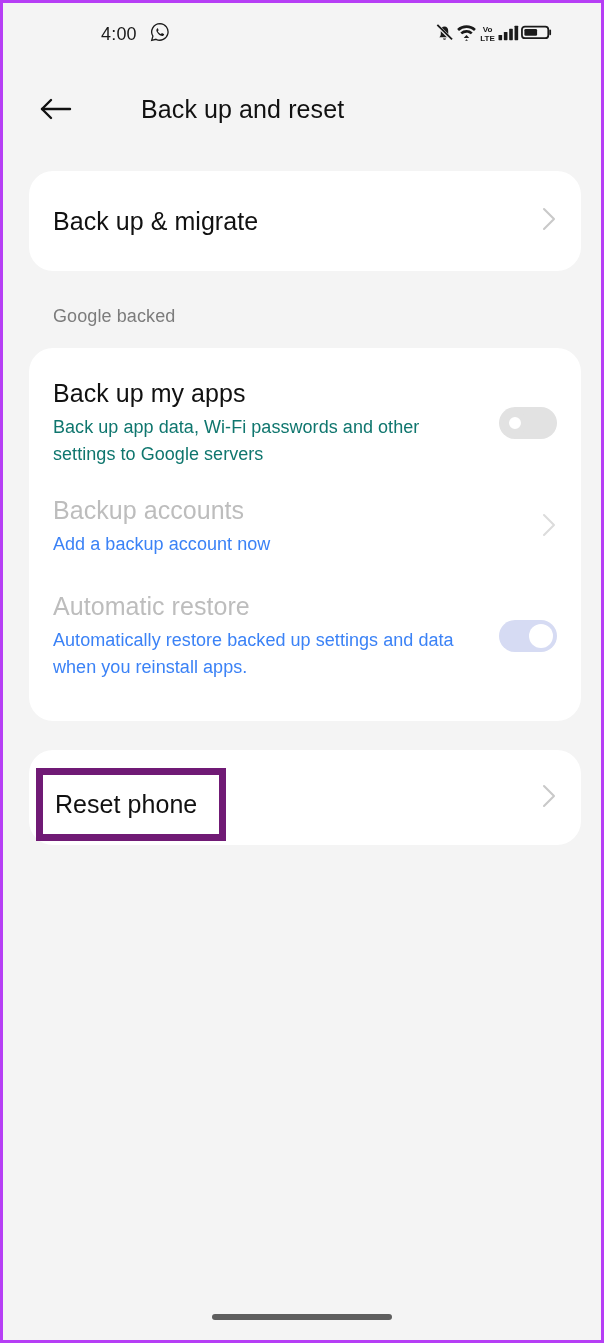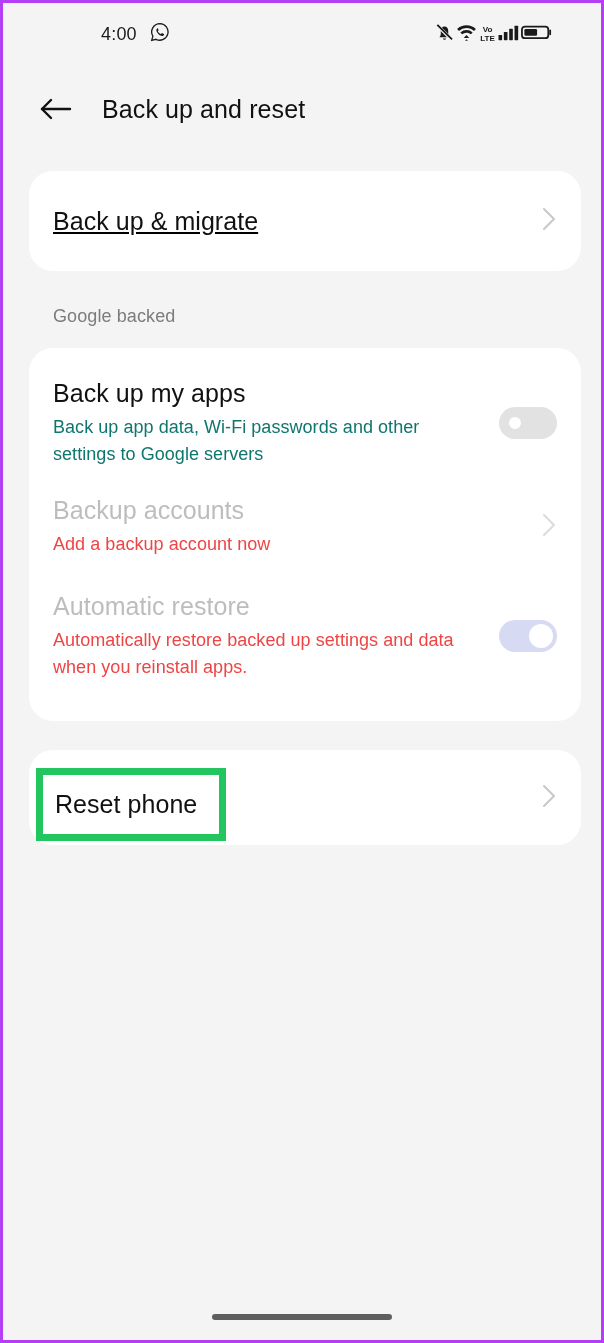--- a/index.html
+++ b/index.html
@@ -52,20 +52,21 @@
   .sb-icon { display: block; }
 
   
   #app-bar {
     position: absolute;
     top: 62px; left: 0; right: 0;
     height: 88px;
     display: flex;
     align-items: center;
     padding-left: 31px;
+    gap: 39px;
   }
   #back-button {
     width: 44px; height: 44px;
     display: flex;
     align-items: center;
     justify-content: center;
     cursor: pointer;
   }
   #page-title {
     font-size: 25px;
@@ -87,42 +88,41 @@
   #card-google  { top: 345px; height: 373px; }
   #card-reset   { top: 747px; height: 95px; }
 
   
   .row {
     position: relative;
     display: flex;
     align-items: center;
     padding: 0 24px 0 24px;
     height: 100%;
-    text-decoration: underline;
   }
   .row-texts { flex: 1; min-width: 0; }
 
   .row-title {
     font-size: 25px;
     font-weight: 400;
     color: #111111;
     letter-spacing: 0.05px;
   }
   .row-sub {
     font-size: 18px;
     font-weight: 400;
     color: #0f766e;
     line-height: 1.45;
     margin-top: 6px;
     letter-spacing: 0.05px;
   }
 
   
   .disabled .row-title { color: #bdbdbd; }
-  .disabled .row-sub   { color: #ef4444; }
+  .disabled .row-sub   { color: #3b82f6; }
   .disabled .chev path { stroke: #dcdcdc; }
 
   .chev { flex: 0 0 auto; margin-left: 12px; }
 
   
   .section-label {
     position: absolute;
     left: 50px;
     top: 303px;
     font-size: 18px;
@@ -175,21 +175,21 @@
     align-items: center;
     height: 100%;
     padding: 0 24px;
   }
   #reset-highlight {
     position: absolute;
     left: 7px;
     top: 18px;
     width: 190px;
     height: 73px;
-    border: 7px solid #22c55e;
+    border: 7px solid #701a75;
     background: #ffffff;
     z-index: 2;
     display: flex;
     align-items: center;
     padding-left: 12px;
   }
   #reset-highlight .row-title { font-size: 25px; }
 
   
   #gesture-bar {

